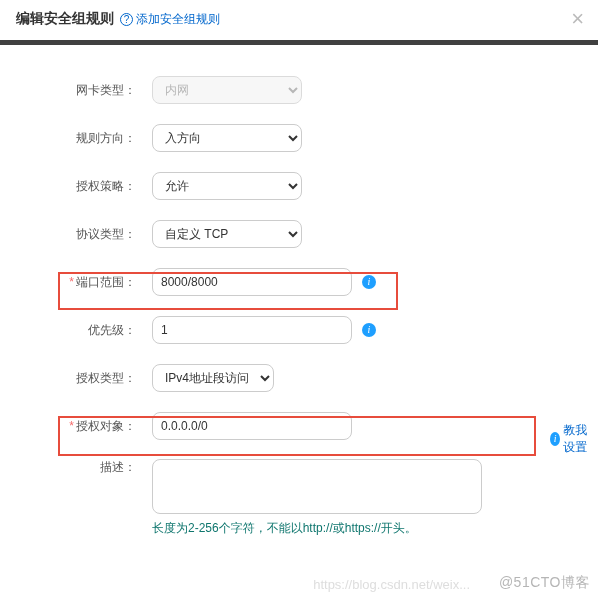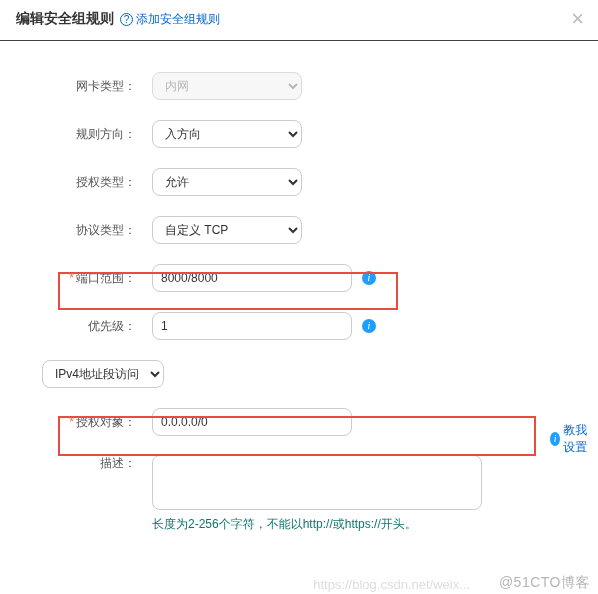--- a/index.html
+++ b/index.html
@@ -11,21 +11,21 @@
     background: #fff;
     width: 598px;
     height: 594px;
     overflow: hidden;
     position: relative;
   }
   .header {
     display: flex;
     align-items: center;
     padding: 10px 16px 12px 16px;
-    border-bottom: 1px solid #404040;
+    border-bottom: 5px solid #404040;
     position: relative;
   }
   .title {
     font-size: 14px;
     color: #333;
     font-weight: bold;
   }
   .help-link {
     color: #06c;
     font-size: 12px;
@@ -174,21 +174,21 @@
   </div>
 
   <div class="row">
     <div class="lbl">规则方向：</div>
     <select class="ctrl">
       <option>入方向</option>
     </select>
   </div>
 
   <div class="row">
-    <div class="lbl">授权类型：</div>
+    <div class="lbl">授权策略：</div>
     <select class="ctrl">
       <option>允许</option>
     </select>
   </div>
 
   <div class="row">
     <div class="lbl">协议类型：</div>
     <select class="ctrl">
       <option>自定义 TCP</option>
     </select>
@@ -200,20 +200,21 @@
     <span class="info-icon">i</span>
   </div>
 
   <div class="row">
     <div class="lbl">优先级：</div>
     <input type="text" class="ctrl" value="1" style="">
     <span class="info-icon">i</span>
   </div>
 
   <div class="row">
+    <div class="lbl">授权类型：</div>
     <select class="ctrl" style="width:122px">
       <option>IPv4地址段访问</option>
     </select>
   </div>
 
   <div class="row">
     <div class="lbl"><span class="req">*</span><span>授权对象：</span></div>
     <input type="text" class="ctrl auth-obj-input" value="0.0.0.0/0" style="">
   </div>
 

